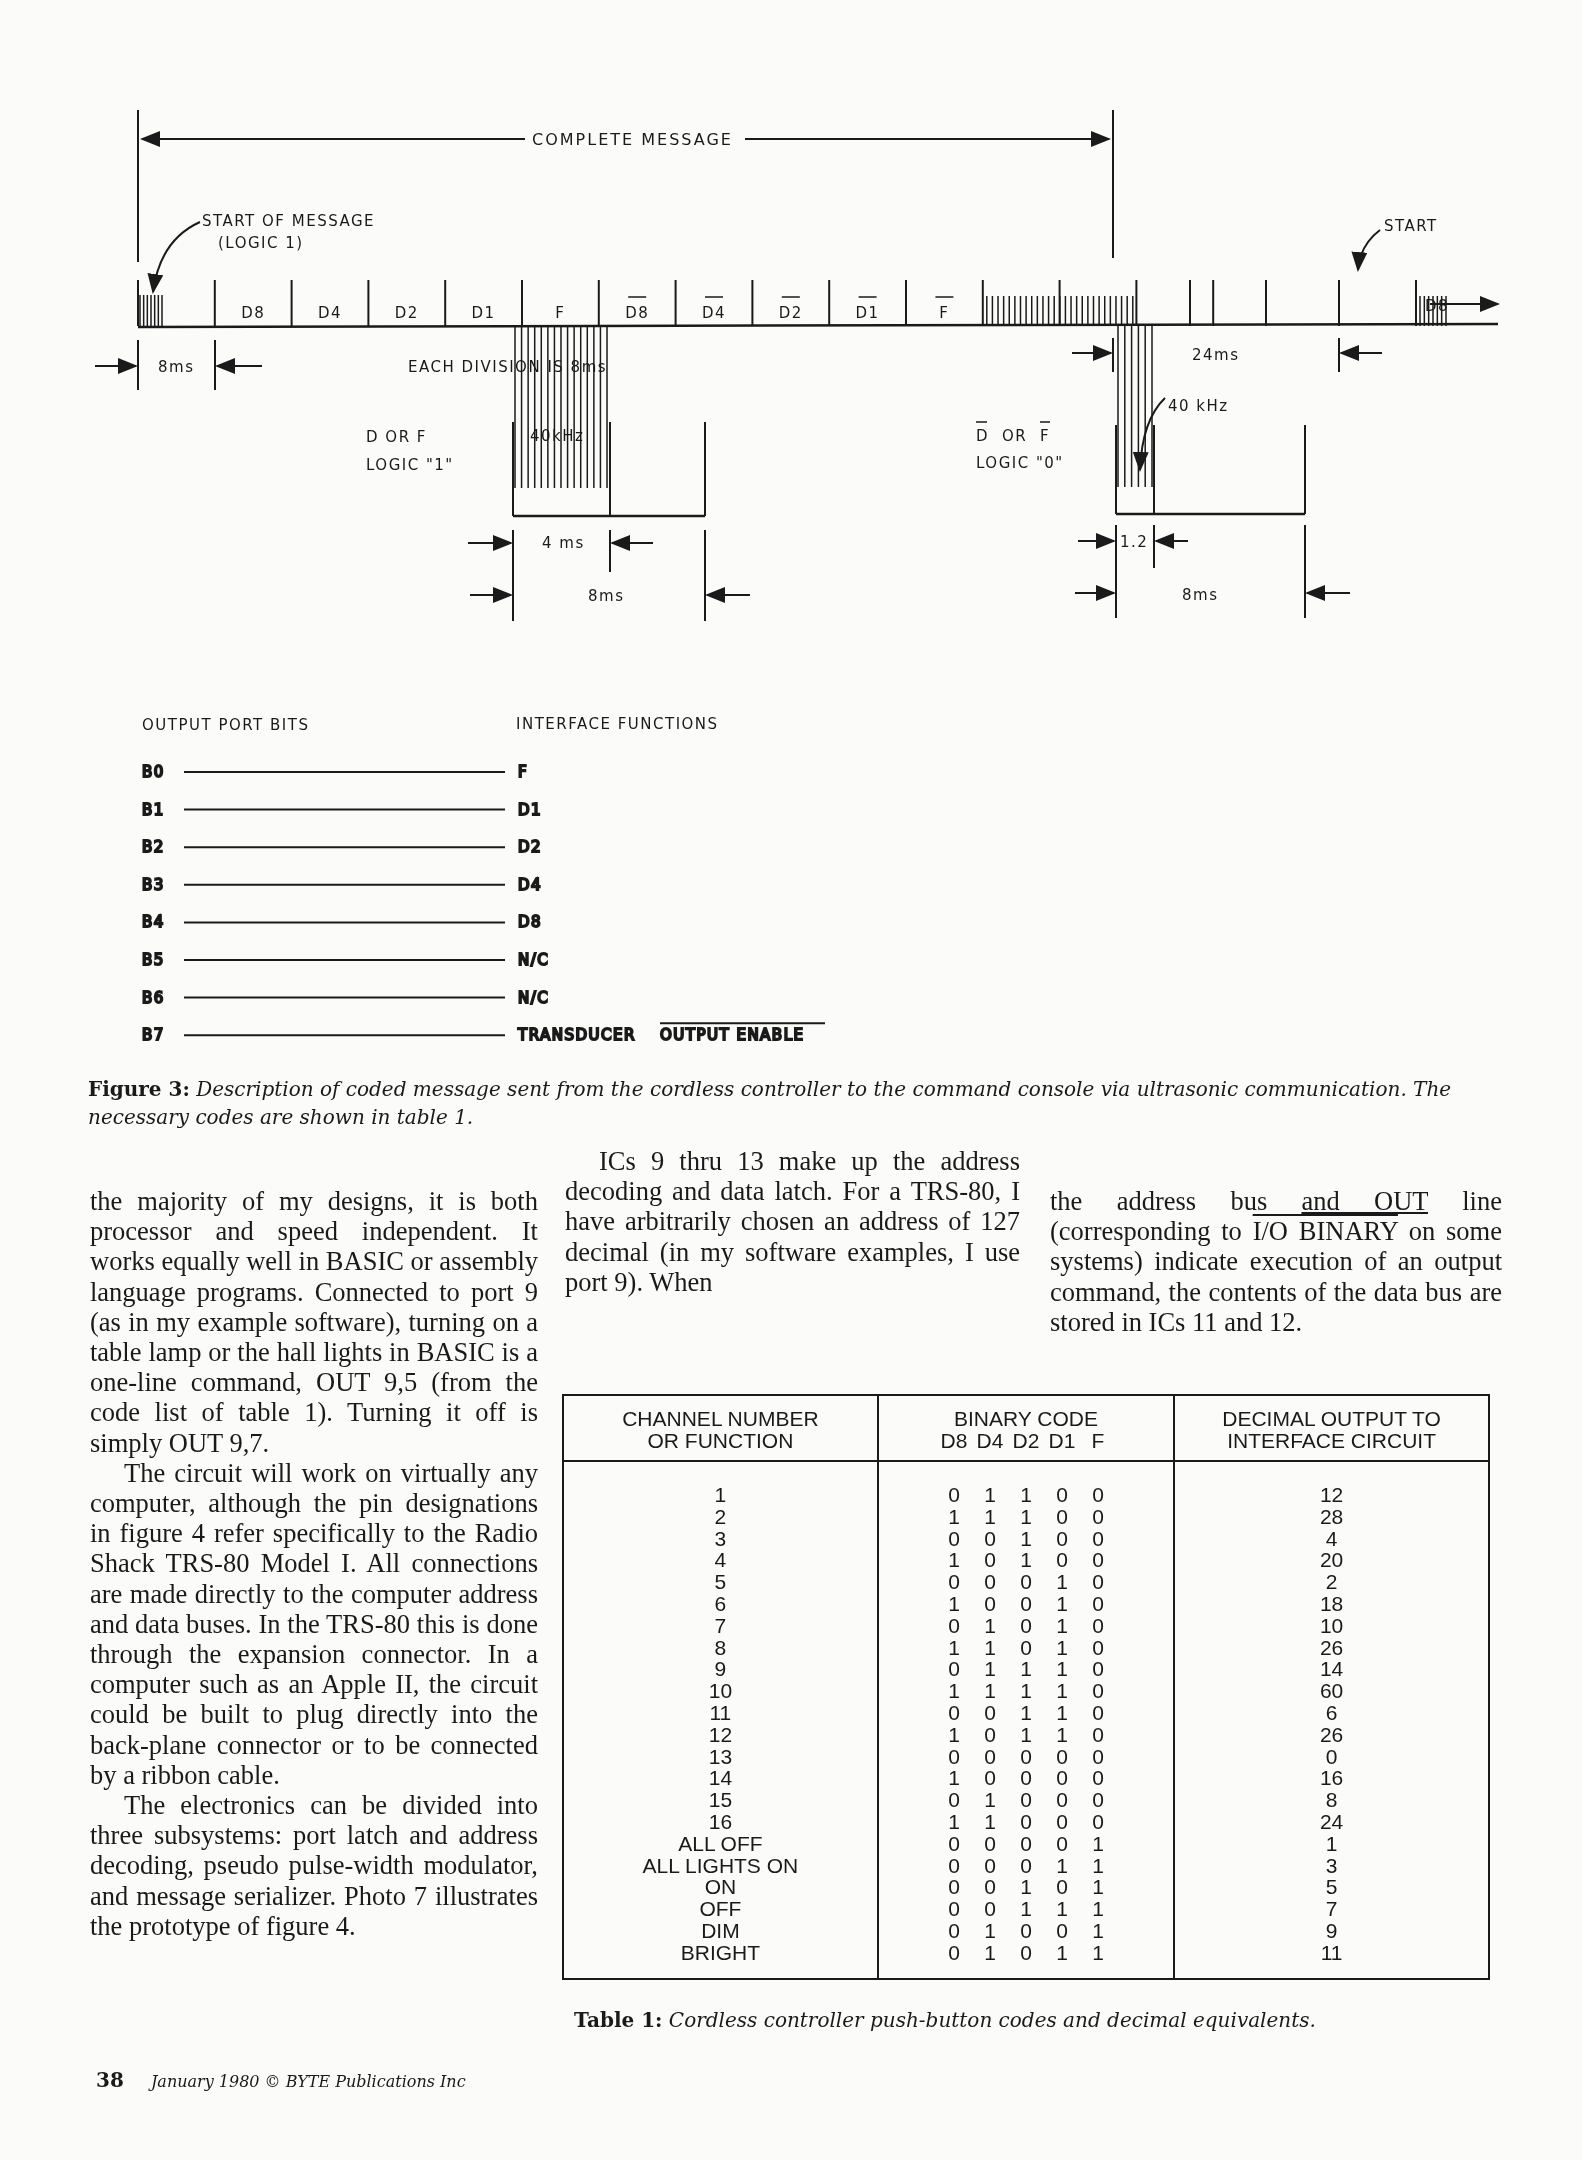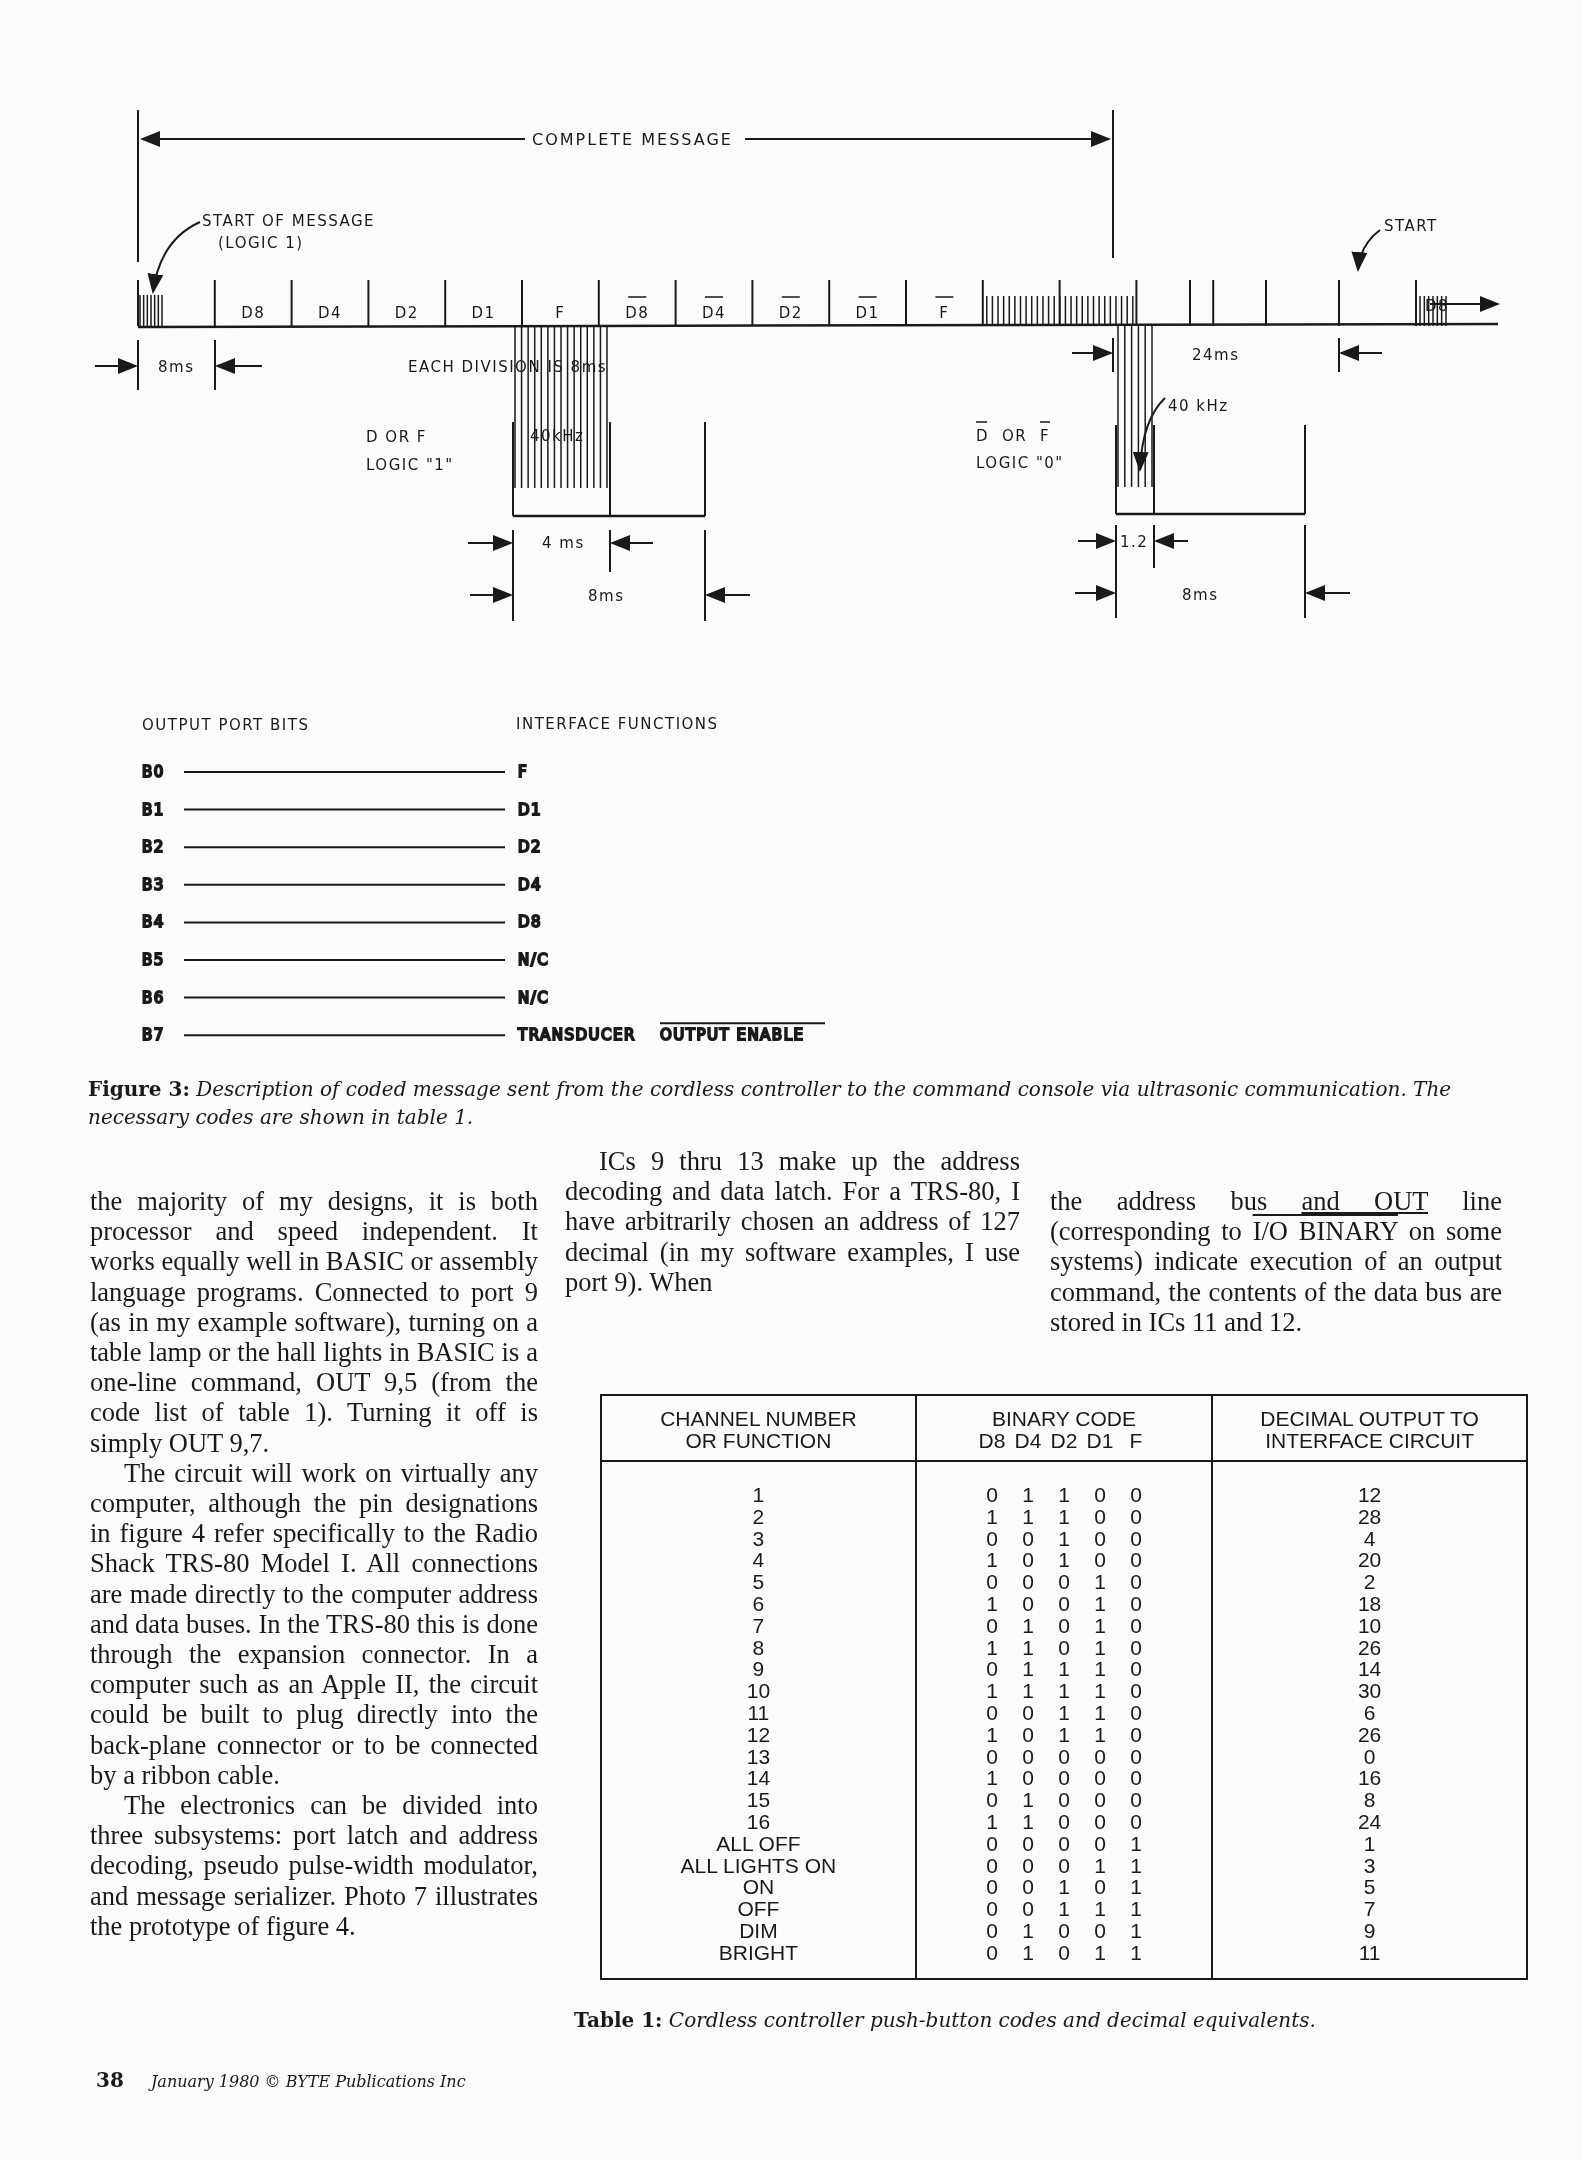--- a/index.html
+++ b/index.html
@@ -9,21 +9,21 @@
   .mono { font-family:"DejaVu Sans", sans-serif; font-size:16px; letter-spacing:2px; fill:#1a1a1a; }
   .mono-sm { font-family:"DejaVu Sans", sans-serif; font-size:15px; letter-spacing:1.5px; fill:#1a1a1a; }
   .caption { position:absolute; font-family:"DejaVu Serif", serif; font-size:20px; line-height:28px; }
   .caption b { font-style:normal; font-weight:bold; }
   .caption i { font-style:italic; }
   .col { position:absolute; font-family:"Liberation Serif", serif; font-size:26.5px; line-height:30.2px; text-align:justify; }
   .col p { margin:0; }
   .col p.indent { text-indent:34px; }
   .ovl { text-decoration:overline; }
   .und { text-decoration:underline; }
-  table.codes { position:absolute; left:600px; top:1394px; width:928px; border-collapse:collapse;
+  table.codes { position:absolute; left:562px; top:1394px; width:928px; border-collapse:collapse;
     font-family:"Liberation Sans", sans-serif; font-size:21px; color:#1a1a1a; border:2.5px solid #1a1a1a; }
   table.codes th { font-weight:normal; line-height:22px; padding:12px 4px 8px; border-bottom:2.5px solid #1a1a1a; border-left:2px solid #1a1a1a; vertical-align:top; }
   table.codes th:first-child { border-left:none; }
   table.codes td { border-left:2px solid #1a1a1a; text-align:center; line-height:21.8px; padding:0; }
   table.codes td:first-child { border-left:none; }
   table.codes tr.first td { padding-top:22px; }
   table.codes tr.last td { padding-bottom:14px; }
   .bits span { display:inline-block; width:36px; text-align:center; }
   .footer { position:absolute; left:96px; top:2068px; font-family:"DejaVu Serif", serif; font-size:16px; }
   .footer .pg { font-weight:bold; font-size:20px; margin-right:22px; }
@@ -327,21 +327,21 @@
         <td>26</td>
       </tr>
       <tr>
         <td>9</td>
         <td class="bits"><span>0</span><span>1</span><span>1</span><span>1</span><span>0</span></td>
         <td>14</td>
       </tr>
       <tr>
         <td>10</td>
         <td class="bits"><span>1</span><span>1</span><span>1</span><span>1</span><span>0</span></td>
-        <td>30</td>
+        <td>60</td>
       </tr>
       <tr>
         <td>11</td>
         <td class="bits"><span>0</span><span>0</span><span>1</span><span>1</span><span>0</span></td>
         <td>6</td>
       </tr>
       <tr>
         <td>12</td>
         <td class="bits"><span>1</span><span>0</span><span>1</span><span>1</span><span>0</span></td>
         <td>26</td>

